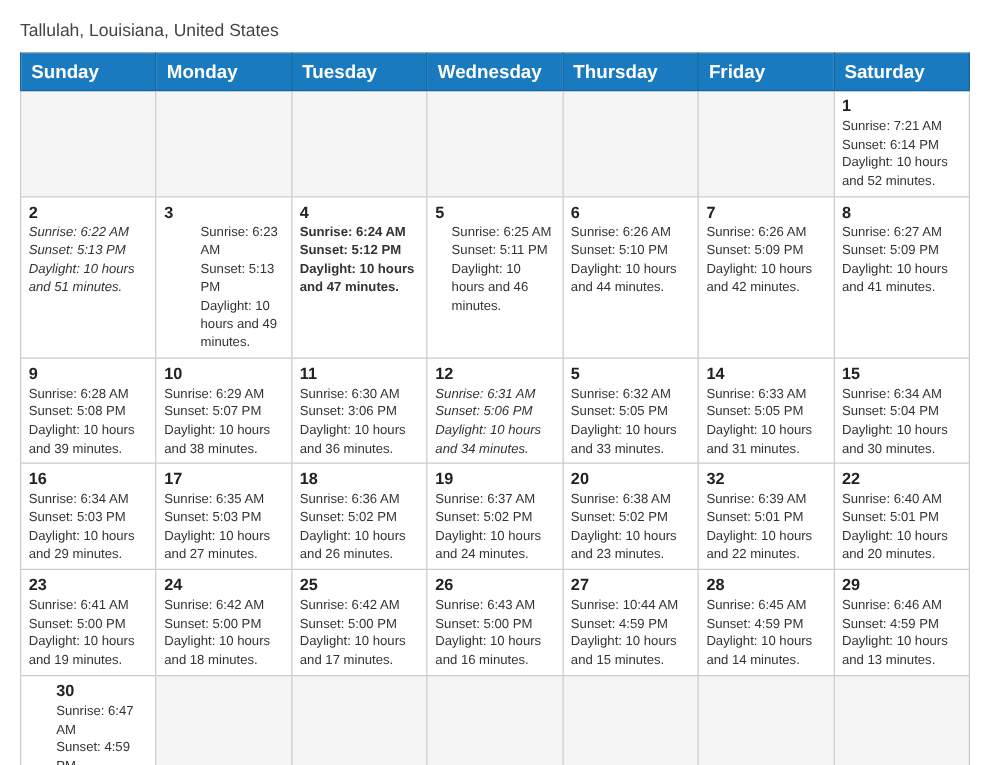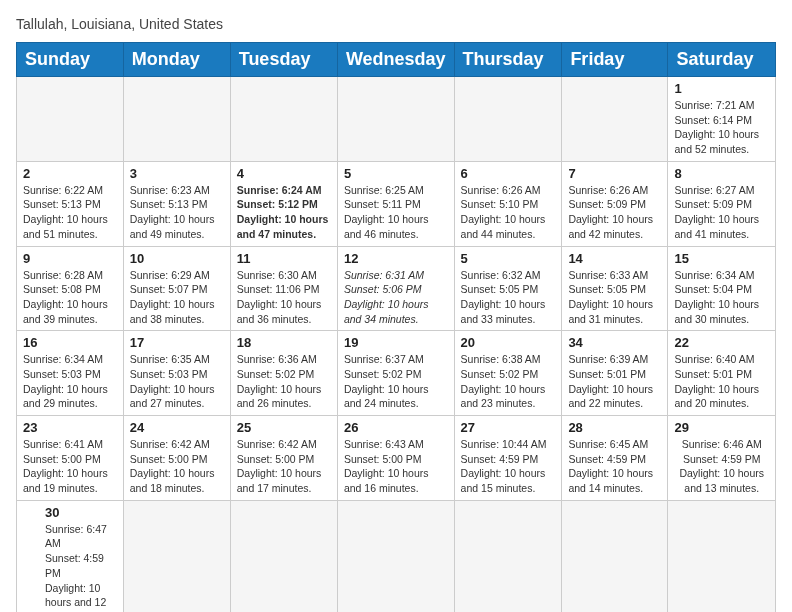--- a/index.html
+++ b/index.html
@@ -36,21 +36,21 @@
     .calendar {
       width: 100%;
       border-collapse: collapse;
       border: 1px solid #ccc;
     }
     .calendar th {
       background: #1a7abf;
       color: #fff;
       text-align: left;
       padding: 6px 8px;
-      font-size: 18px;
+      font-size: 15px;
       font-weight: bold;
       border: 1px solid #1565a0;
     }
     .calendar td {
       vertical-align: top;
       border: 1px solid #ccc;
       padding: 4px 6px;
       width: calc(100% / 7);
       min-height: 80px;
       font-size: 11px;
@@ -113,39 +113,39 @@
         <td>
           <span class="day-number">1</span>
           <div class="day-info" style="white-space: pre-line;">Sunrise: 7:21 AM
 Sunset: 6:14 PM
 Daylight: 10 hours and 52 minutes.</div>
         </td>
       </tr>
       <tr>
         <td>
           <span class="day-number">2</span>
-          <div class="day-info" style="white-space: pre-line;">Sunrise: 6:22 AM
+          <div class="day-info" style="white-space: pre-line; font-style: italic;">Sunrise: 6:22 AM
 Sunset: 5:13 PM
 Daylight: 10 hours and 51 minutes.</div>
         </td>
         <td>
           <span class="day-number">3</span>
-          <div class="day-info" style="white-space: pre-line;">Sunrise: 6:23 AM
+          <div class="day-info" style="white-space: pre-line; margin-left: 29px;">Sunrise: 6:23 AM
 Sunset: 5:13 PM
 Daylight: 10 hours and 49 minutes.</div>
         </td>
         <td>
           <span class="day-number">4</span>
           <div class="day-info" style="white-space: pre-line; font-weight: bold;">Sunrise: 6:24 AM
 Sunset: 5:12 PM
 Daylight: 10 hours and 47 minutes.</div>
         </td>
         <td>
           <span class="day-number">5</span>
-          <div class="day-info" style="white-space: pre-line;">Sunrise: 6:25 AM
+          <div class="day-info" style="white-space: pre-line; margin-left: 13px;">Sunrise: 6:25 AM
 Sunset: 5:11 PM
 Daylight: 10 hours and 46 minutes.</div>
         </td>
         <td>
           <span class="day-number">6</span>
           <div class="day-info" style="white-space: pre-line;">Sunrise: 6:26 AM
 Sunset: 5:10 PM
 Daylight: 10 hours and 44 minutes.</div>
         </td>
         <td>
@@ -170,21 +170,21 @@
         </td>
         <td>
           <span class="day-number">10</span>
           <div class="day-info" style="white-space: pre-line;">Sunrise: 6:29 AM
 Sunset: 5:07 PM
 Daylight: 10 hours and 38 minutes.</div>
         </td>
         <td>
           <span class="day-number">11</span>
           <div class="day-info" style="white-space: pre-line;">Sunrise: 6:30 AM
-Sunset: 11:06 PM
+Sunset: 3:06 PM
 Daylight: 10 hours and 36 minutes.</div>
         </td>
         <td>
           <span class="day-number">12</span>
           <div class="day-info" style="white-space: pre-line; font-style: italic;">Sunrise: 6:31 AM
 Sunset: 5:06 PM
 Daylight: 10 hours and 34 minutes.</div>
         </td>
         <td>
           <span class="day-number">5</span>
@@ -230,21 +230,21 @@
 Sunset: 5:02 PM
 Daylight: 10 hours and 24 minutes.</div>
         </td>
         <td>
           <span class="day-number">20</span>
           <div class="day-info" style="white-space: pre-line;">Sunrise: 6:38 AM
 Sunset: 5:02 PM
 Daylight: 10 hours and 23 minutes.</div>
         </td>
         <td>
-          <span class="day-number">34</span>
+          <span class="day-number">32</span>
           <div class="day-info" style="white-space: pre-line;">Sunrise: 6:39 AM
 Sunset: 5:01 PM
 Daylight: 10 hours and 22 minutes.</div>
         </td>
         <td>
           <span class="day-number">22</span>
           <div class="day-info" style="white-space: pre-line;">Sunrise: 6:40 AM
 Sunset: 5:01 PM
 Daylight: 10 hours and 20 minutes.</div>
         </td>
@@ -281,21 +281,21 @@
 Daylight: 10 hours and 15 minutes.</div>
         </td>
         <td>
           <span class="day-number">28</span>
           <div class="day-info" style="white-space: pre-line;">Sunrise: 6:45 AM
 Sunset: 4:59 PM
 Daylight: 10 hours and 14 minutes.</div>
         </td>
         <td>
           <span class="day-number">29</span>
-          <div class="day-info" style="white-space: pre-line; text-align: center;">Sunrise: 6:46 AM
+          <div class="day-info" style="white-space: pre-line;">Sunrise: 6:46 AM
 Sunset: 4:59 PM
 Daylight: 10 hours and 13 minutes.</div>
         </td>
       </tr>
       <tr class="last-row">
         <td class="has-data">
           <span class="day-number">30</span>
           <div class="day-info" style="white-space: pre-line;">Sunrise: 6:47 AM
 Sunset: 4:59 PM
 Daylight: 10 hours and 12 minutes.</div>

